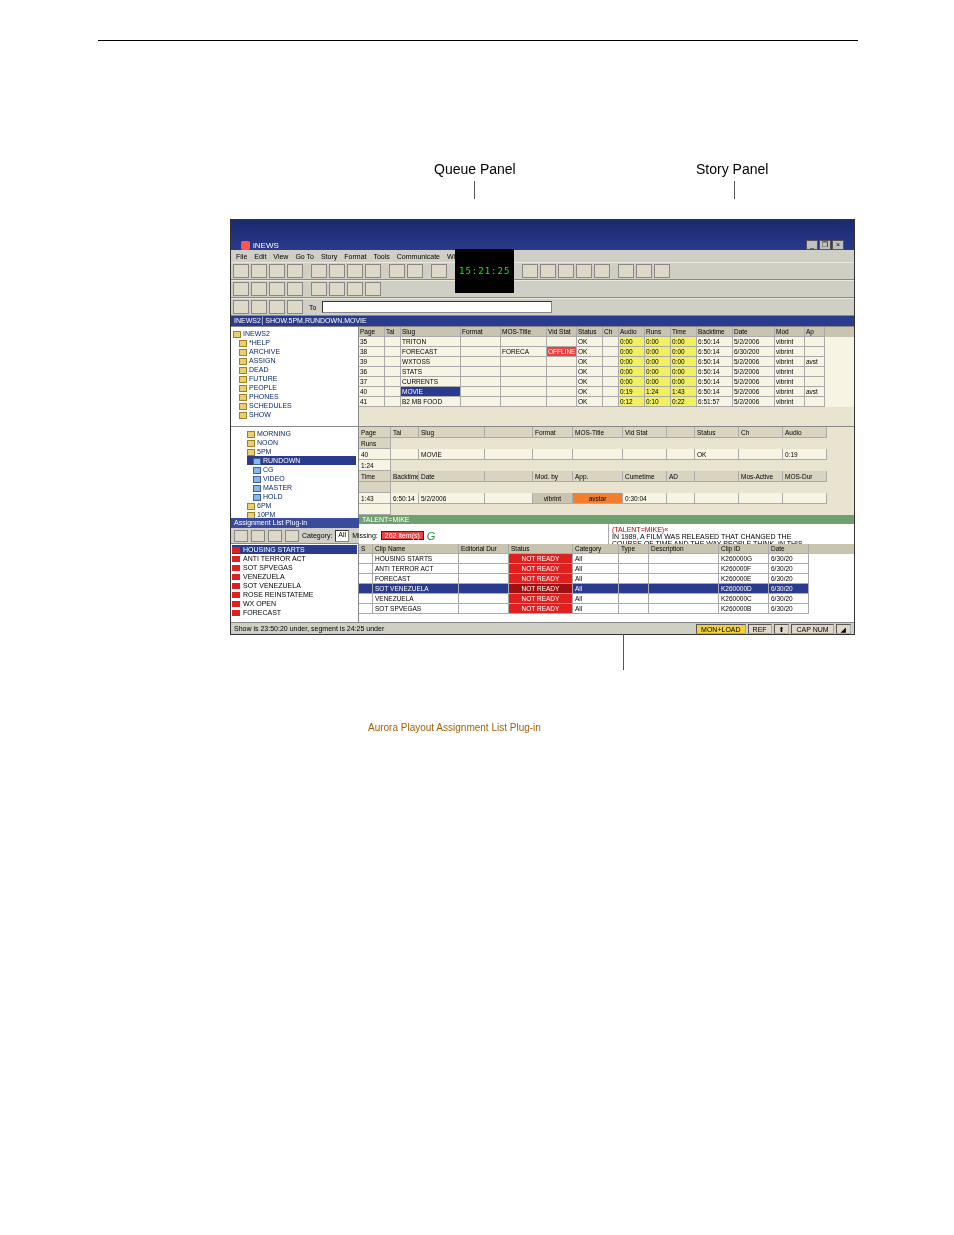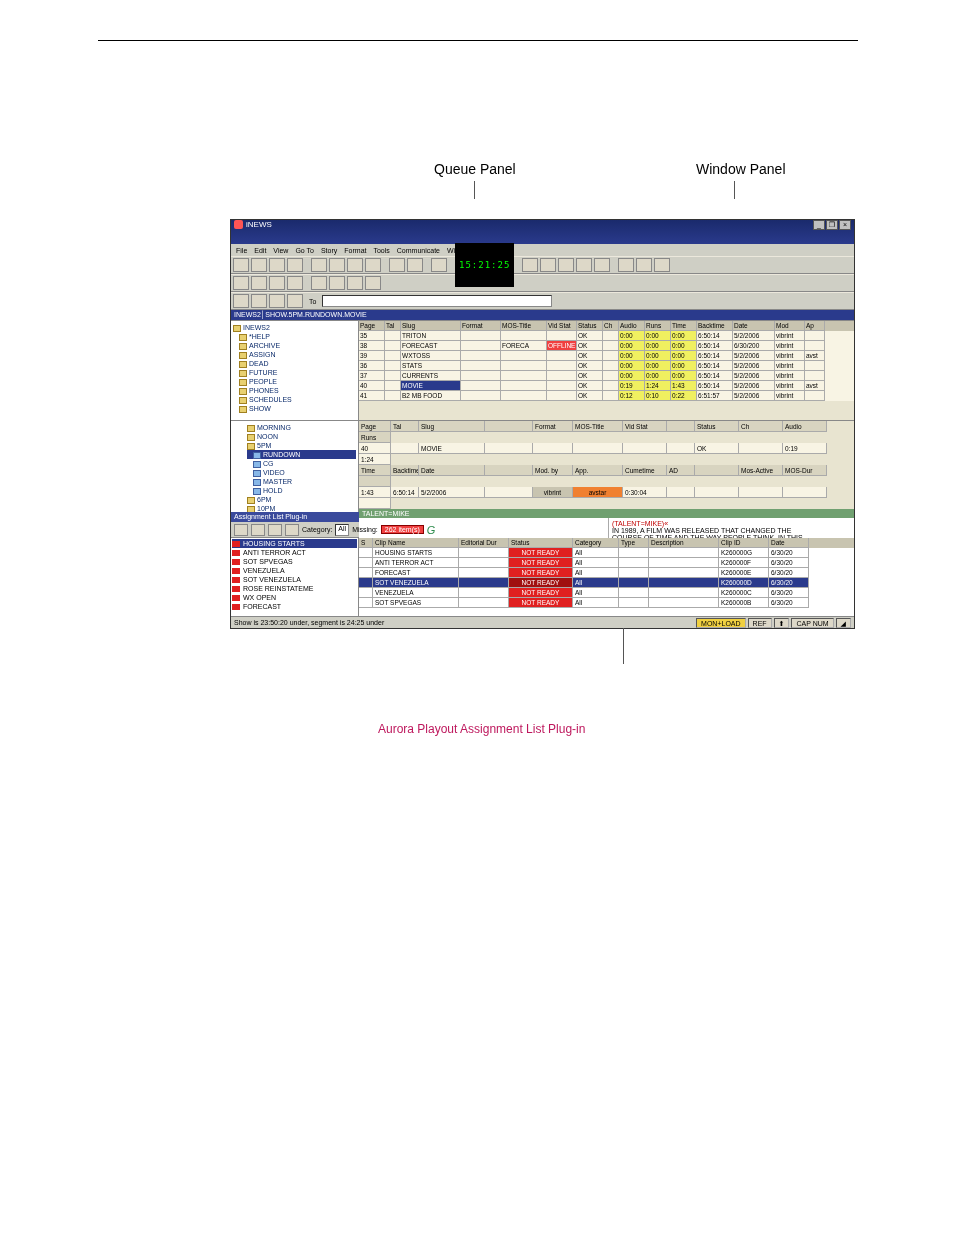--- a/index.html
+++ b/index.html
@@ -52,24 +52,24 @@
     margin-top: 38px;
     width: 625px;
     margin-left: 132px;
     border: 1px solid #333;
     background: #cfcfc5;
     font-size: 8px;
   }
   .titlebar {
     background: linear-gradient(#1a2a6c, #2a3a8c);
     color: #fff;
-    height: 24px;
+    height: 30px;
     display: flex;
-    align-items: flex-start;
-    padding: 0 3px;
+    align-items: flex-end;
+    padding: 0 10px;
     justify-content: space-between;
   }
   .titlebar .left { display:flex; align-items:center; gap:3px; }
   .titlebar .icon { width:9px; height:9px; background:#f55; border-radius:2px; }
   .win-btns { display:flex; gap:1px; }
   .win-btn { width:12px; height:10px; background:#c0c0c0; border:1px solid #555; font-size:7px; line-height:8px; text-align:center; color:#000; }
   .menubar {
     background:#cfcfc5;
     height:12px;
     display:flex;
@@ -234,35 +234,35 @@
   .leader-plug {
     position: absolute;
     left: 392px;
     bottom: -36px;
     width: 1px;
     height: 36px;
     background: #555;
   }
   .caption-plug {
     position: absolute;
-    left: 280px;
+    left: 270px;
     top: 682px;
-    font-size: 12px;
-    color: #be185d;
+    font-size: 10px;
+    color: #a16207;
   }
 </style>
 </head>
 <body>
 
 <div class="page">
   <div class="hr-top"></div>
 
   <div class="labels">
     <span class="lbl-queue">Queue Panel</span>
-    <span class="lbl-story">Window Panel</span>
+    <span class="lbl-story">Story Panel</span>
     <div class="leader-q"></div>
     <div class="leader-s"></div>
   </div>
 
   <div class="app">
 
     <div class="titlebar">
       <div class="left">
         <span class="icon"></span>
         <span>iNEWS</span>

